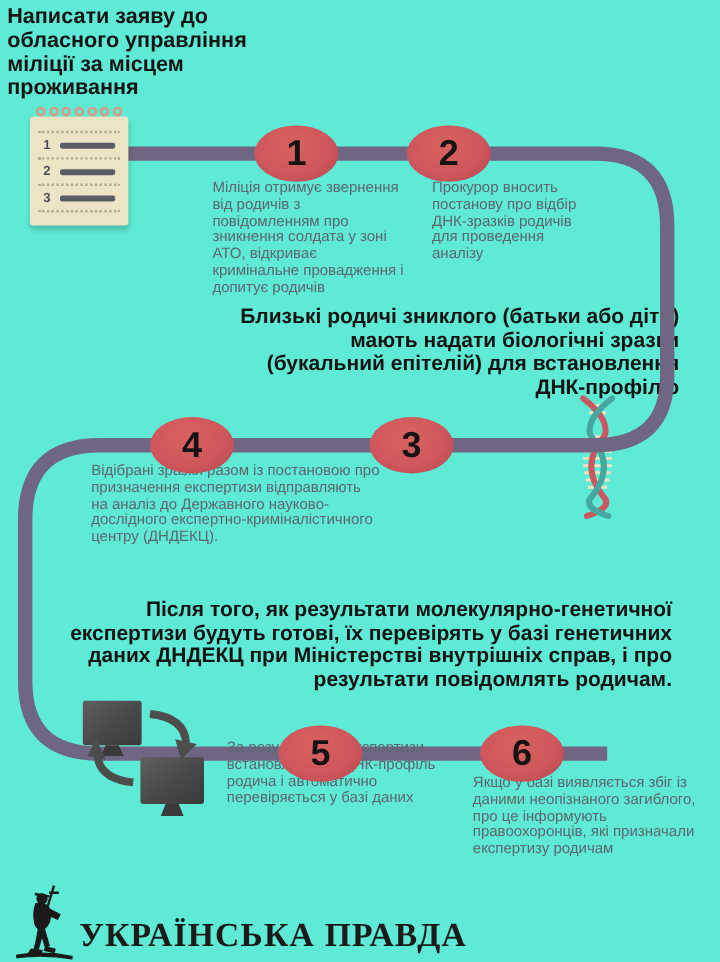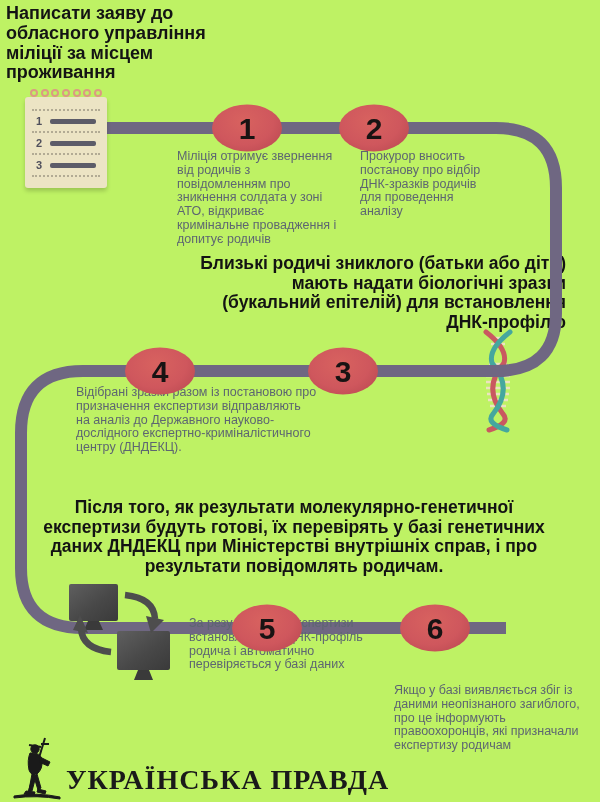--- a/index.html
+++ b/index.html
@@ -1,29 +1,29 @@
 <!DOCTYPE html>
 <html><head>
 <meta charset="utf-8">
 <style>
   html,body{margin:0;padding:0;background:#ffffff;}
   #canvas{
-    position:relative;width:600px;height:802px;background:#bef264;overflow:hidden;
+    position:relative;width:600px;height:802px;background:#5eead4;overflow:hidden;
     font-family:"Liberation Sans", sans-serif;
   }
   .abs{position:absolute;}
   #title{
     left:6px;top:4px;width:238px;
     font-size:18px;font-weight:bold;color:#141414;line-height:1.1;
   }
   .callout{
     font-weight:bold;color:#131313;font-size:17.5px;line-height:1.12;
   }
   #callout-samples{right:34px;top:254px;width:372px;text-align:right;}
-  #callout-results{left:28px;top:498px;width:532px;text-align:center;}
+  #callout-results{left:28px;top:498px;width:532px;text-align:right;}
   .step-text{
     color:#5d6671;font-size:12.5px;line-height:1.1;
   }
   .badge{
     width:70px;height:47px;border-radius:50%;
     background:radial-gradient(ellipse at 45% 35%, #d8625f 0%, #cf575d 55%, #b5464f 100%);
     display:flex;align-items:center;justify-content:center;
     transform:translate(-50%,-50%);
     font-weight:bold;font-size:30px;color:#181313;
     z-index:4;
@@ -117,21 +117,21 @@
   <div class="badge abs" style="left:374px;top:128px;">2</div>
   <div class="badge abs" style="left:343px;top:371px;">3</div>
   <div class="badge abs" style="left:160px;top:371px;">4</div>
   <div class="badge abs" style="left:267px;top:628px;">5</div>
   <div class="badge abs" style="left:435px;top:628px;">6</div>
 
   <div class="step-text abs" style="left:177px;top:150px;width:162px;z-index:2;">Міліція отримує звернення від родичів з повідомленням про зникнення солдата у зоні АТО, відкриває кримінальне провадження і допитує родичів</div>
   <div class="step-text abs" style="left:360px;top:150px;width:124px;z-index:2;">Прокурор вносить постанову про відбір ДНК-зразків родичів для проведення аналізу</div>
   <div class="step-text abs" style="left:76px;top:386px;width:242px;z-index:2;">Відібрані зразки разом із постановою про призначення експертизи відправляють на аналіз до Державного науково-дослідного експертно-криміналістичного центру (ДНДЕКЦ).</div>
   <div class="step-text abs" style="left:189px;top:617px;width:190px;z-index:2;">За результатами експертизи встановлюється ДНК-профіль родича і автоматично перевіряється у базі даних</div>
-  <div class="step-text abs" style="left:394px;top:684px;width:186px;z-index:2;">Якщо у базі виявляється збіг із даними неопізнаного загиблого, про це інформують правоохоронців, які призначали експертизу родичам</div>
+  <div class="step-text abs" style="left:394px;top:646px;width:186px;z-index:2;">Якщо у базі виявляється збіг із даними неопізнаного загиблого, про це інформують правоохоронців, які призначали експертизу родичам</div>
 
   <div id="callout-samples" class="callout abs">Близькі родичі зниклого (батьки або діти) мають надати біологічні зразки (букальний епітелій) для встановлення ДНК-профілю</div>
   <div id="callout-results" class="callout abs">Після того, як результати молекулярно-генетичної експертизи будуть готові, їх перевірять у базі генетичних даних ДНДЕКЦ при Міністерстві внутрішніх справ, і про результати повідомлять родичам.</div>
 
   <svg class="abs" style="left:55px;top:575px;z-index:3;" width="130" height="115" viewBox="0 0 130 115">
     <defs>
       <linearGradient id="mg" x1="0" y1="0" x2="1" y2="1">
         <stop offset="0" stop-color="#5f5f5f"></stop>
         <stop offset="0.55" stop-color="#484848"></stop>
         <stop offset="1" stop-color="#3a3a3a"></stop>

